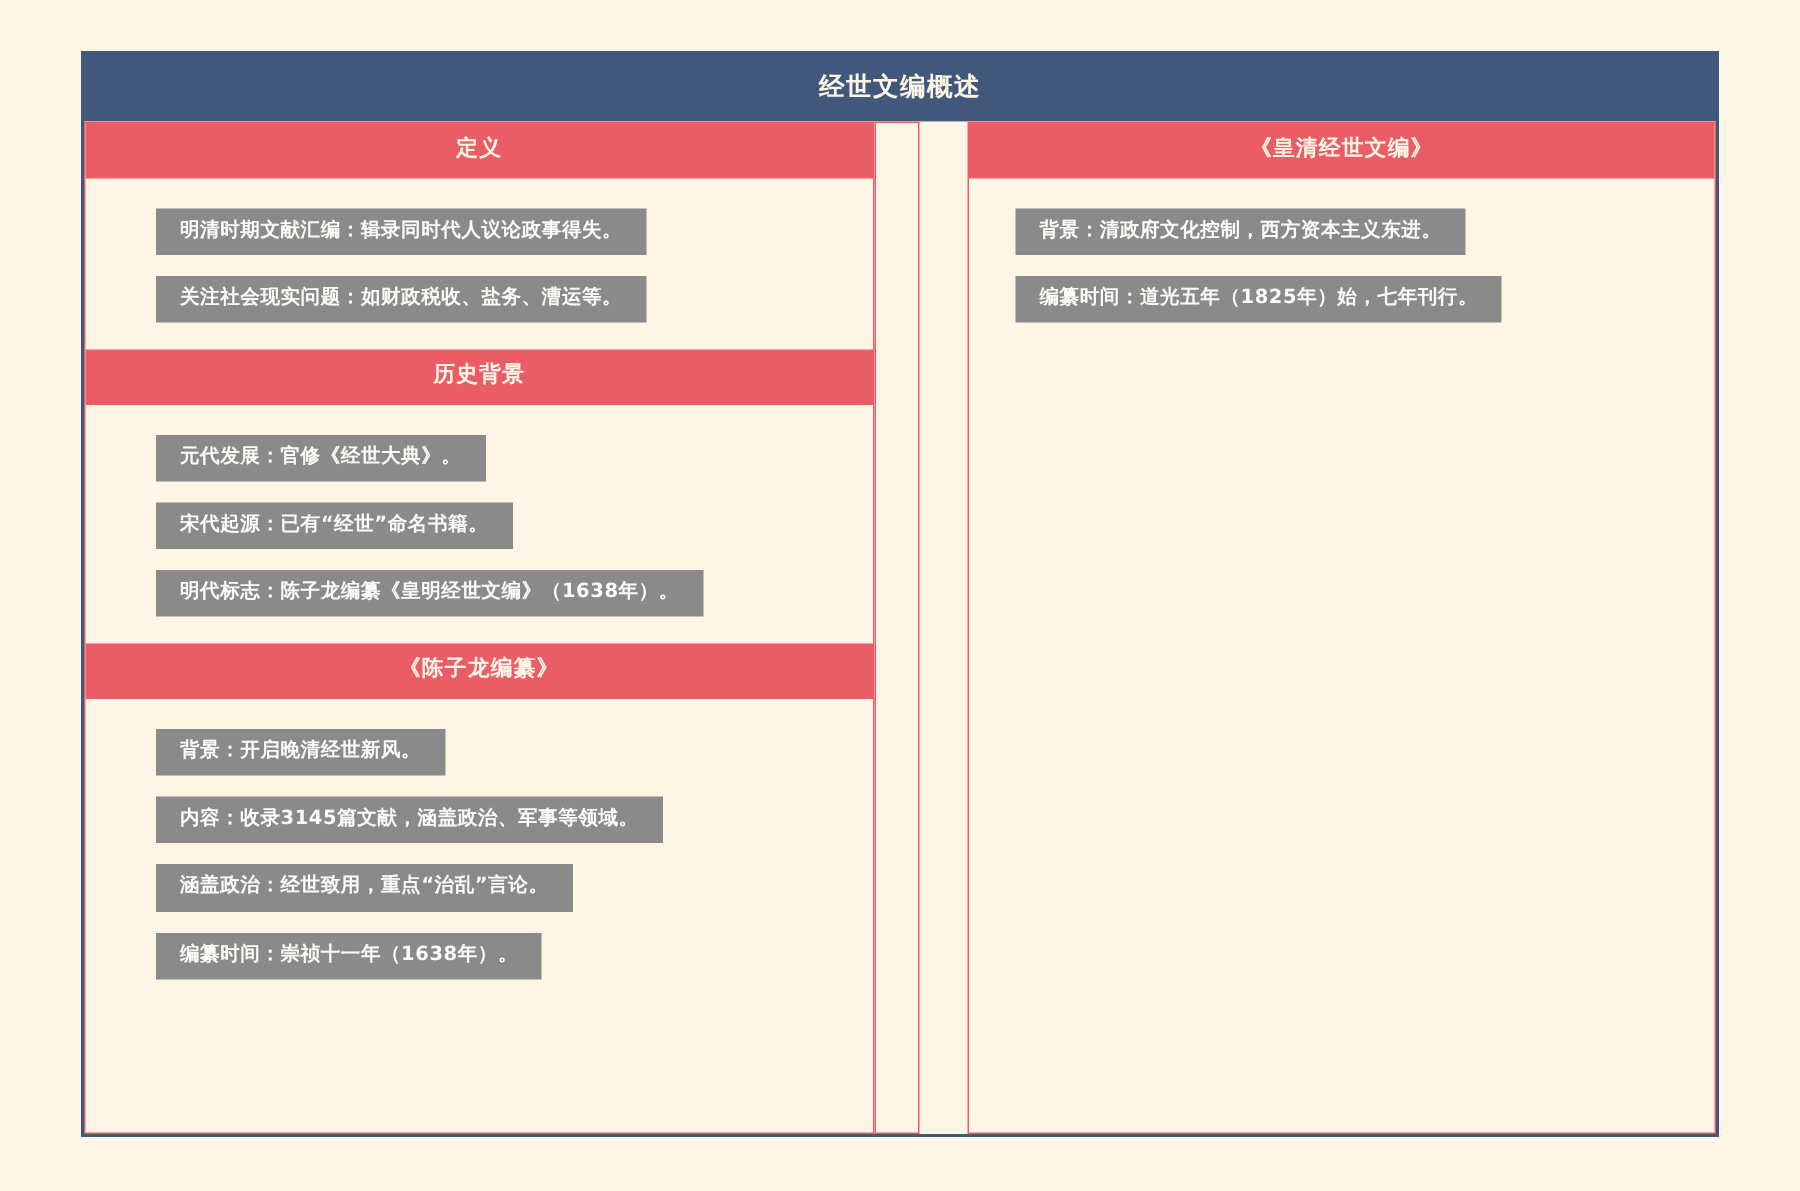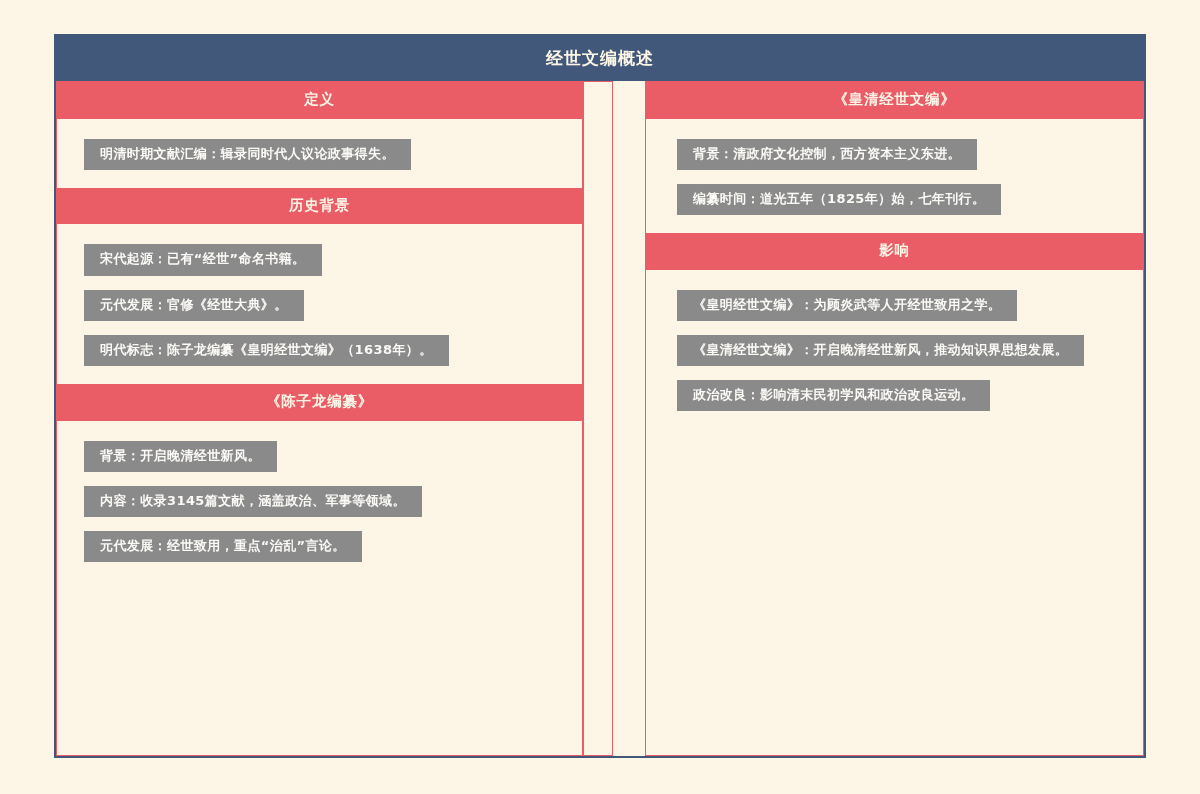--- a/index.html
+++ b/index.html
@@ -77,21 +77,21 @@
   }
 
   .section-body {
     padding: 20px 0 18px 0;
     display: flex;
     flex-direction: column;
     align-items: flex-start;
     gap: 14px;
   }
 
-  .column.left  .section-body { padding-left: 27px; padding-right: 20px; }
+  .column.left  .section-body { padding-left: 47px; padding-right: 20px; }
   .column.right .section-body { padding-left: 31px; padding-right: 8px; }
 
   .item {
     background: #8a8a8a;
     color: #fbfaf6;
     font-size: 13px;
     font-weight: bold;
     letter-spacing: 0.4px;
     padding: 7px 16px 8px 16px;
     line-height: 1.25;
@@ -107,60 +107,54 @@
   <div class="title-bar">经世文编概述</div>
 
   <div class="columns">
 
     <div class="column left">
 
       <div class="section">
         <div class="section-header">定义</div>
         <div class="section-body">
           <div class="item">明清时期文献汇编：辑录同时代人议论政事得失。</div>
+          <div class="item">关注社会现实问题：如财政税收、盐务、漕运等。</div>
         </div>
       </div>
 
       <div class="section">
         <div class="section-header">历史背景</div>
         <div class="section-body">
+          <div class="item">元代发展：官修《经世大典》。</div>
           <div class="item">宋代起源：已有“经世”命名书籍。</div>
-          <div class="item">元代发展：官修《经世大典》。</div>
           <div class="item">明代标志：陈子龙编纂《皇明经世文编》（1638年）。</div>
         </div>
       </div>
 
       <div class="section">
         <div class="section-header">《陈子龙编纂》</div>
         <div class="section-body">
           <div class="item">背景：开启晚清经世新风。</div>
           <div class="item">内容：收录3145篇文献，涵盖政治、军事等领域。</div>
-          <div class="item">元代发展：经世致用，重点“治乱”言论。</div>
+          <div class="item">涵盖政治：经世致用，重点“治乱”言论。</div>
+          <div class="item">编纂时间：崇祯十一年（1638年）。</div>
         </div>
       </div>
 
     </div>
 
     <div class="column gap"></div>
 
     <div class="column right">
 
       <div class="section">
         <div class="section-header">《皇清经世文编》</div>
         <div class="section-body">
           <div class="item">背景：清政府文化控制，西方资本主义东进。</div>
           <div class="item">编纂时间：道光五年（1825年）始，七年刊行。</div>
         </div>
       </div>
 
-      <div class="section">
-        <div class="section-header">影响</div>
-        <div class="section-body">
-          <div class="item">《皇明经世文编》：为顾炎武等人开经世致用之学。</div>
-          <div class="item">《皇清经世文编》：开启晚清经世新风，推动知识界思想发展。</div>
-          <div class="item">政治改良：影响清末民初学风和政治改良运动。</div>
-        </div>
-      </div>
 
     </div>
 
   </div>
 </div>
 
 </body></html>

